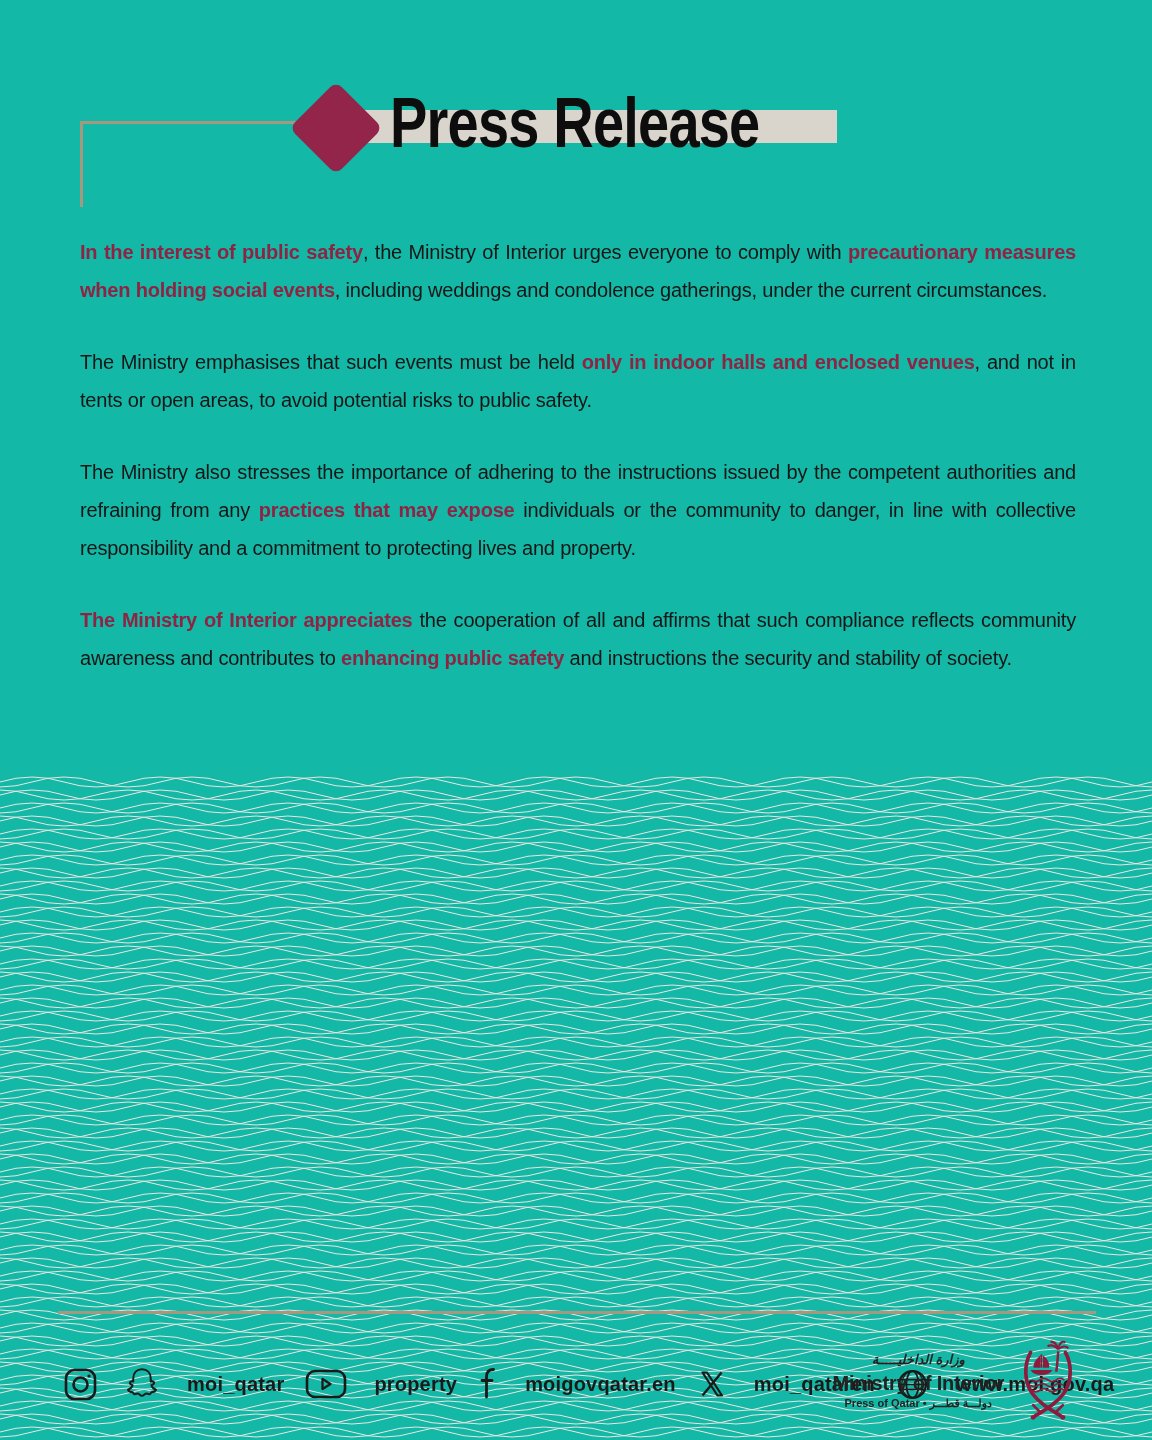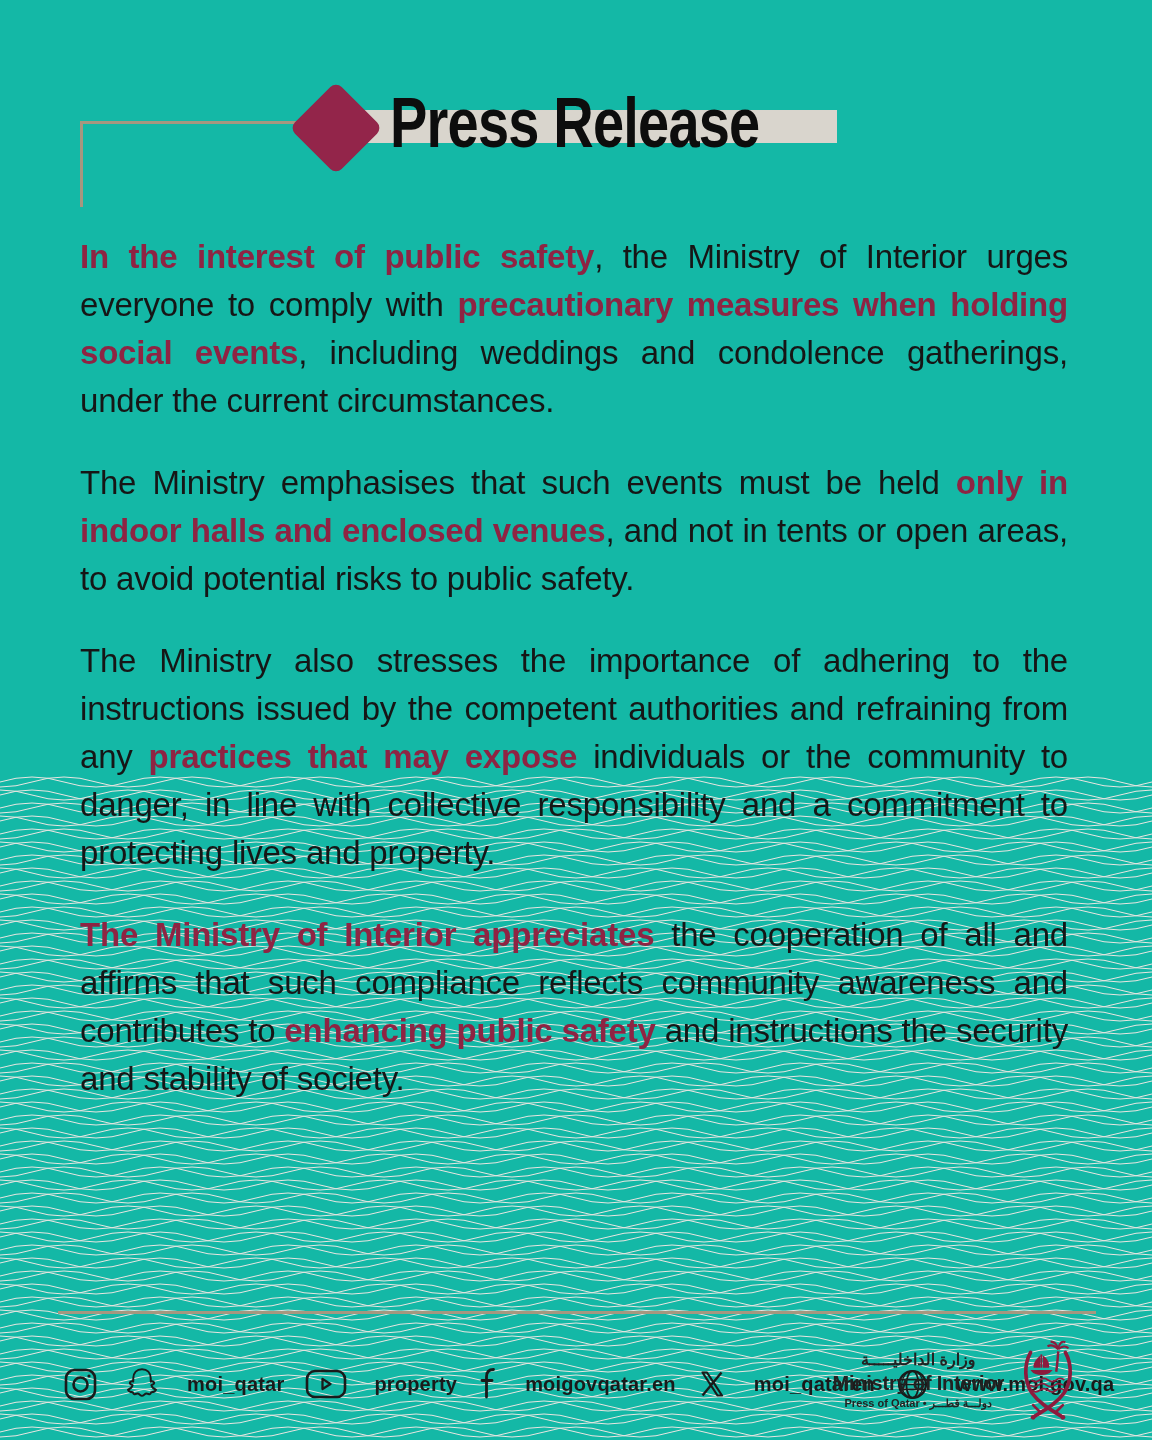--- a/index.html
+++ b/index.html
@@ -18,37 +18,37 @@
                 background:#D9D5CD; z-index:2; }
   .diamond { position:absolute; left:303px; top:95px; width:66px; height:66px;
              background:#93254A; border-radius:8px; transform:rotate(45deg); z-index:3; }
   .page-title { position:absolute; left:390px; top:88px; z-index:4;
                 font-size:70px; font-weight:bold; color:#0d0d0d; letter-spacing:-1px;
                 line-height:1; white-space:nowrap;
                 transform:scale(0.80,1); transform-origin:left top; }
 
   
   .content { position:absolute; left:80px; top:233px; width:996px; z-index:2; }
-  .content p { font-size:33px; line-height:48px; letter-spacing:-0.2px;
-               color:#161616; text-align:justify; margin:0 8px 34px 0; }
+  .content p { font-size:20px; line-height:38px; letter-spacing:-0.2px;
+               color:#161616; text-align:justify; margin:0 0 34px 0; }
   .hl { color:#8E2443; font-weight:bold; }
 
   
   .footer-divider { position:absolute; left:58px; top:1311px; width:1038px; height:3px;
                     background:#A6977F; z-index:2; }
   .social-row { position:absolute; left:64px; top:1356px; height:56px; z-index:2;
                 display:flex; align-items:center; column-gap:21px; }
   .social-group { display:flex; align-items:center; column-gap:27px; }
   .social-group .handle { font-size:20px; font-weight:600; color:#1a1a1a; letter-spacing:0.2px; white-space:nowrap; }
   .icon svg { display:block; }
 
   .logo-block { position:absolute; right:72px; top:1335px; height:90px; z-index:2;
                 display:flex; align-items:center; column-gap:12px; }
   .logo-text { text-align:center; color:#222; }
-  .logo-ar { font-size:16px; font-weight:bold; line-height:22px; direction:rtl; }
+  .logo-ar { font-size:13px; font-weight:bold; line-height:22px; direction:rtl;font-style:italic; }
   .logo-en { font-size:20px; font-weight:bold; line-height:24px; letter-spacing:-0.2px;text-align:right; }
   .logo-tag { font-size:11px; font-weight:bold; line-height:16px; }
   .emblem svg { display:block; }
 </style>
 </head>
 <body>
 
 <div class="page">
 
   <svg id="bgWaves" class="bg-waves" viewBox="0 0 1152 1440" xmlns="http://www.w3.org/2000/svg" aria-hidden="true">

